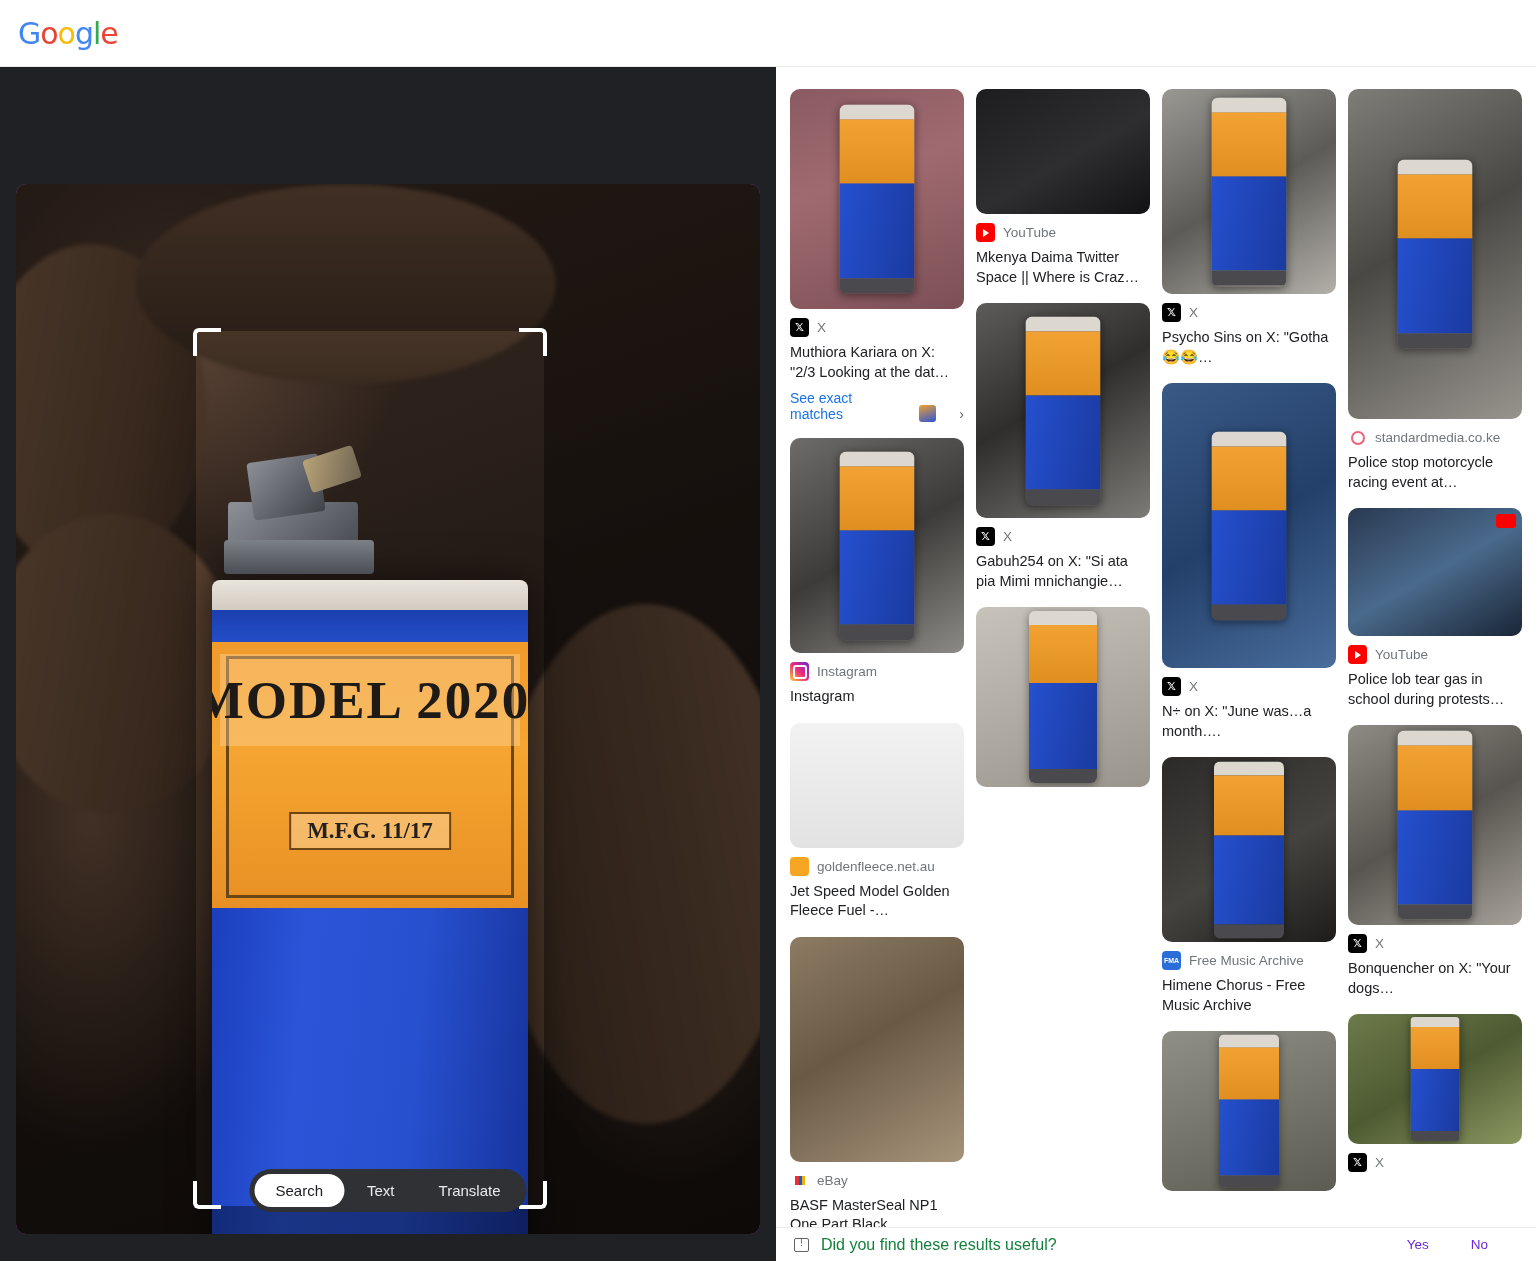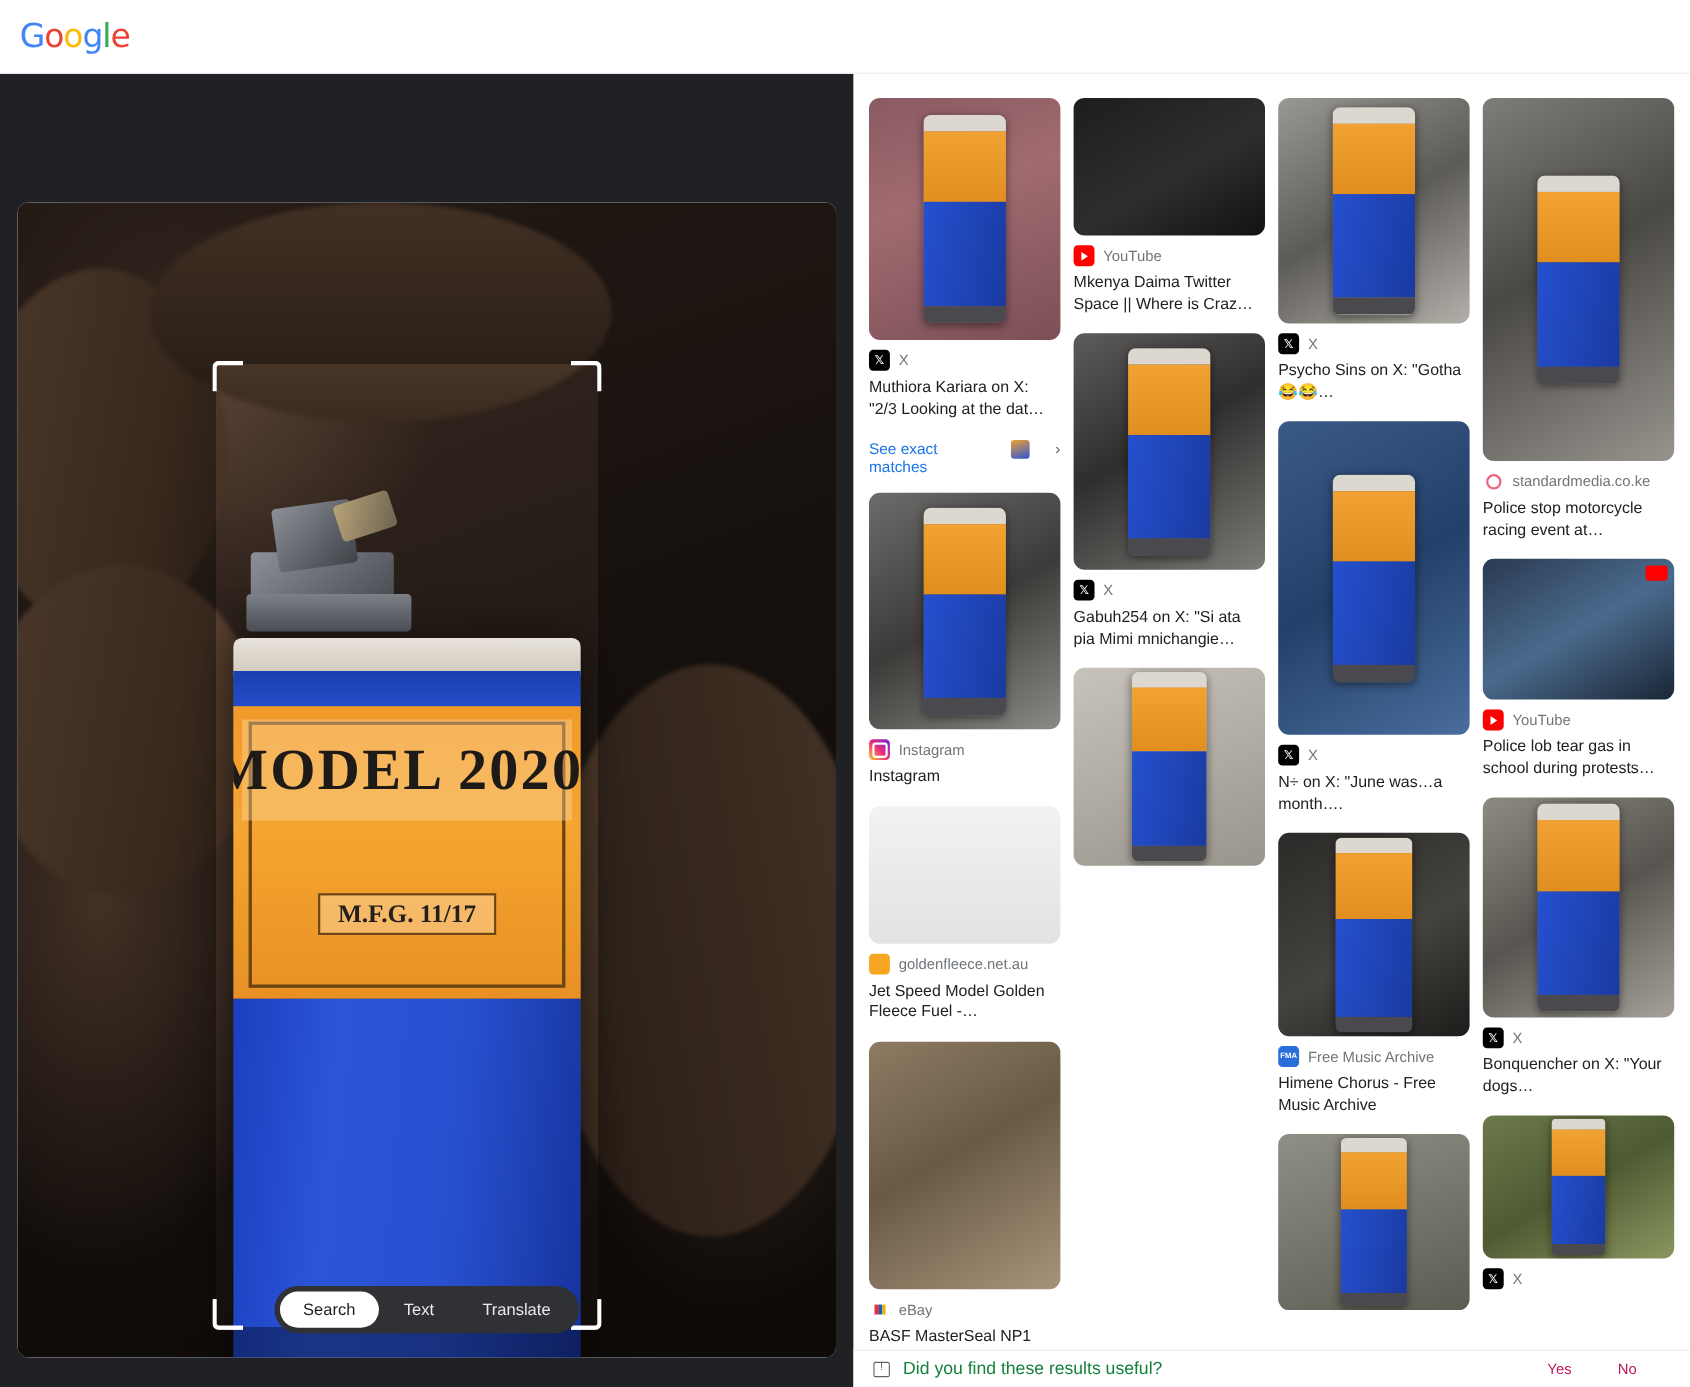--- a/index.html
+++ b/index.html
@@ -71,21 +71,21 @@
     border-radius: 22px;
     padding: 11px 24px 11px 20px;
     color: #e8eaed; font-size: 16px;
     background: #2b2c2e; cursor: pointer;
   }
 
   .image-stage {
     position: absolute; left: 16px; top: 117px;
     width: 744px; height: 1050px;
     border-radius: 10px; overflow: hidden;
-    background: #ffffff;
+    background: #d946ef;
   }
   
   .photo {
     position: absolute; inset: 0;
     background:
       radial-gradient(ellipse 50% 35% at 22% 15%, #5a4335 0%, rgba(90,67,53,0) 60%),
       radial-gradient(ellipse 40% 50% at 10% 60%, #6b4f3d 0%, rgba(107,79,61,0) 65%),
       radial-gradient(ellipse 35% 40% at 88% 70%, #4a382c 0%, rgba(74,56,44,0) 65%),
       linear-gradient(160deg, #3a2b22 0%, #241b16 45%, #16110e 100%);
   }
@@ -221,21 +221,21 @@
     font-size:13.5px; color:#70757a; white-space:nowrap;
     overflow:hidden; text-overflow:ellipsis;
   }
   .card-title {
     margin-top:6px; font-size:14.5px; line-height:1.35;
     color:#202124;
     display:-webkit-box; -webkit-line-clamp:2; -webkit-box-orient:vertical;
     overflow:hidden;
   }
   .exact-matches {
-    margin-top:18px; display:flex; align-items:flex-start; gap:23px;
+    margin-top:8px; display:flex; align-items:flex-end; gap:23px;
     font-size:14px; color:#1a73e8;
   }
   .em-thumb { width:17px; height:17px; border-radius:3px;
     background:linear-gradient(160deg,#f0a030,#2b55d8); flex:none;}
   .em-chev { color:#5f6368; font-size:14px; }
 
   
   .fav-x { background:#000; font-weight:700; font-family:"DejaVu Sans",sans-serif;}
   .fav-yt { background:#FF0000; border-radius:4px; }
   .fav-yt:after { content:""; border-left:6px solid #fff; border-top:4px solid transparent;
@@ -268,21 +268,21 @@
   .fb-icon {
     width:15px; height:14px; border:1.4px solid #5f6368; border-radius:2px;
     position:relative; margin-right:12px; flex:none;
   }
   .fb-icon:after {
     content:"!"; position:absolute; left:0; right:0; top:-2px;
     text-align:center; font-size:10px; color:#5f6368;
   }
   .fb-text { font-size:16px; color:#15803d; }
   .fb-actions { margin-left:auto; display:flex; gap:42px; padding-right:30px;}
-  .fb-link { font-size:13.5px; color:#be185d; cursor:pointer; }
+  .fb-link { font-size:13.5px; color:#6d28d9; cursor:pointer; }
 </style>
 </head>
 <body>
 
 <div class="header">
   <div class="logo">
     <span class="g1">G</span><span class="g2">o</span><span class="g3">o</span><span class="g4">g</span><span class="g5">l</span><span class="g6">e</span>
   </div>
 
 </div>

